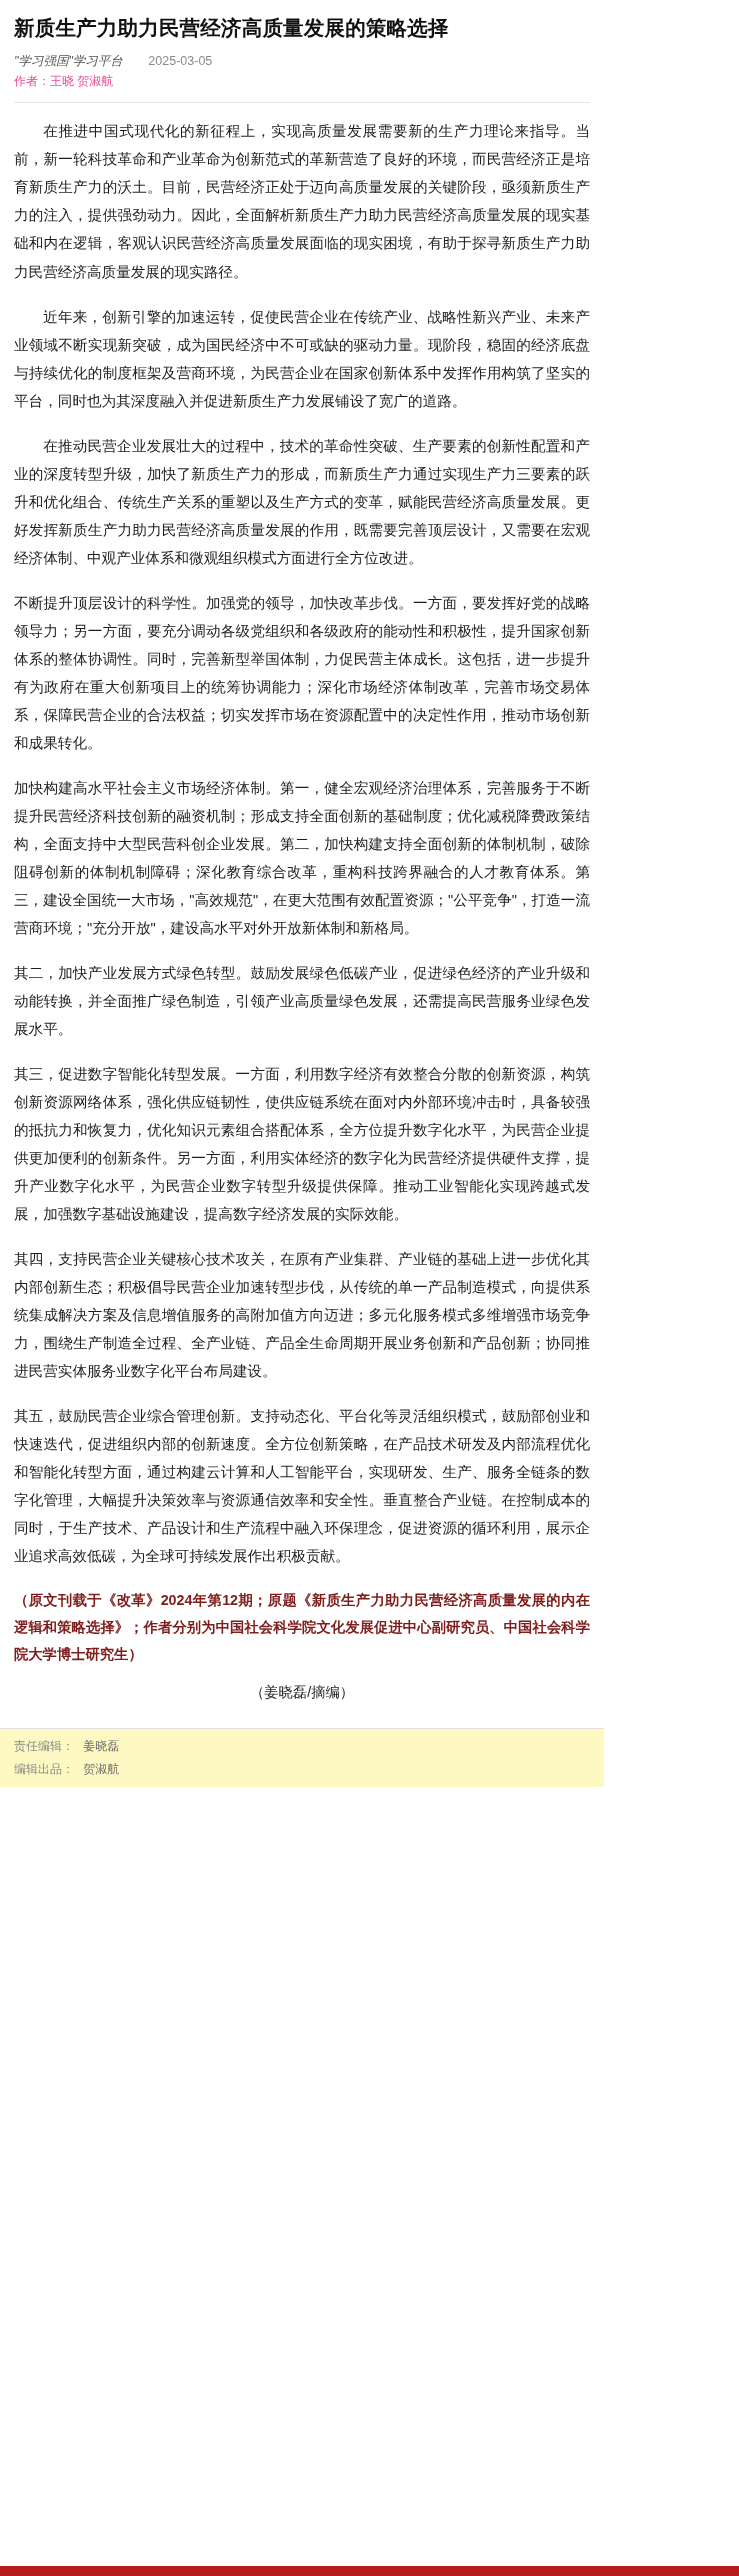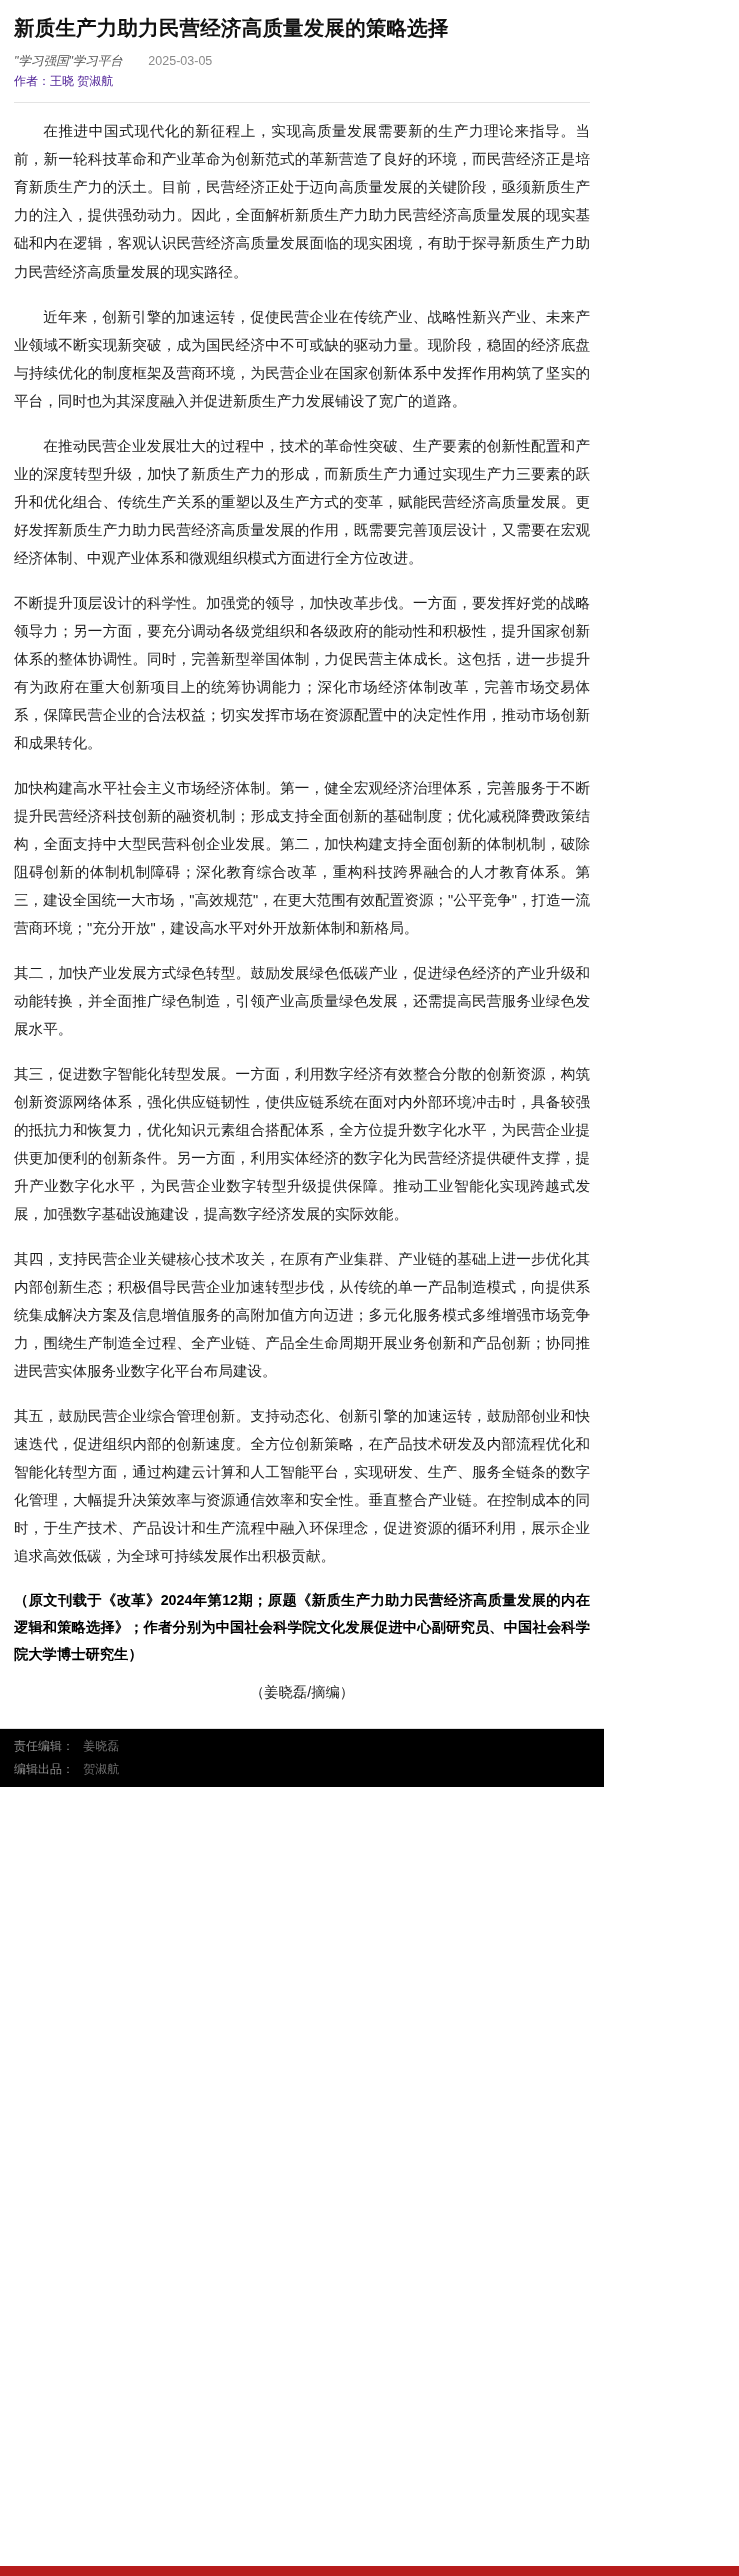--- a/index.html
+++ b/index.html
@@ -43,21 +43,21 @@
     color: #555;
     font-style: italic;
   }
   .meta-date {
     color: #8a8a8a;
     margin-left: 22px;
     font-style: normal;
   }
   .meta-author {
     font-size: 12px;
-    color: #4c1d95;
+    color: #ec4899;
     margin: 0 0 12px 0;
   }
   .divider {
     height: 1px;
     background: #e3e3e3;
     margin: 6px 14px 0 14px;
   }
   .body-wrap {
     padding: 14px 14px 0 14px;
   }
@@ -71,34 +71,34 @@
     text-indent: 2em;
   }
   p.para.no-indent {
     text-indent: 0;
     margin-top: 13px;
   }
   p.note {
     font-size: 14.3px;
     line-height: 1.9;
     font-weight: bold;
-    color: #000000;
+    color: #7f1d1d;
     margin: 10px 0 14px 0;
     text-align: justify;
     text-indent: 0;
   }
   p.signature {
     font-size: 14.3px;
     color: #1d1d1d;
     text-align: center;
     margin: 6px 0 0 0;
   }
   .footer {
     margin-top: 26px;
-    background: #000000;
+    background: #fef9c3;
     border-top: 1px solid #e0e0e0;
     padding: 9px 14px;
     display: flex;
     flex-direction: column;
     gap: 7px;
   }
   .footer-row {
     font-size: 12px;
     color: #7b7b7b;
     line-height: 1.4;
@@ -137,21 +137,21 @@
 
   <div class="body-wrap">
     <p class="para">在推进中国式现代化的新征程上，实现高质量发展需要新的生产力理论来指导。当前，新一轮科技革命和产业革命为创新范式的革新营造了良好的环境，而民营经济正是培育新质生产力的沃土。目前，民营经济正处于迈向高质量发展的关键阶段，亟须新质生产力的注入，提供强劲动力。因此，全面解析新质生产力助力民营经济高质量发展的现实基础和内在逻辑，客观认识民营经济高质量发展面临的现实困境，有助于探寻新质生产力助力民营经济高质量发展的现实路径。</p>
     <p class="para">近年来，创新引擎的加速运转，促使民营企业在传统产业、战略性新兴产业、未来产业领域不断实现新突破，成为国民经济中不可或缺的驱动力量。现阶段，稳固的经济底盘与持续优化的制度框架及营商环境，为民营企业在国家创新体系中发挥作用构筑了坚实的平台，同时也为其深度融入并促进新质生产力发展铺设了宽广的道路。</p>
     <p class="para">在推动民营企业发展壮大的过程中，技术的革命性突破、生产要素的创新性配置和产业的深度转型升级，加快了新质生产力的形成，而新质生产力通过实现生产力三要素的跃升和优化组合、传统生产关系的重塑以及生产方式的变革，赋能民营经济高质量发展。更好发挥新质生产力助力民营经济高质量发展的作用，既需要完善顶层设计，又需要在宏观经济体制、中观产业体系和微观组织模式方面进行全方位改进。</p>
     <p class="para no-indent">不断提升顶层设计的科学性。加强党的领导，加快改革步伐。一方面，要发挥好党的战略领导力；另一方面，要充分调动各级党组织和各级政府的能动性和积极性，提升国家创新体系的整体协调性。同时，完善新型举国体制，力促民营主体成长。这包括，进一步提升有为政府在重大创新项目上的统筹协调能力；深化市场经济体制改革，完善市场交易体系，保障民营企业的合法权益；切实发挥市场在资源配置中的决定性作用，推动市场创新和成果转化。</p>
     <p class="para no-indent">加快构建高水平社会主义市场经济体制。第一，健全宏观经济治理体系，完善服务于不断提升民营经济科技创新的融资机制；形成支持全面创新的基础制度；优化减税降费政策结构，全面支持中大型民营科创企业发展。第二，加快构建支持全面创新的体制机制，破除阻碍创新的体制机制障碍；深化教育综合改革，重构科技跨界融合的人才教育体系。第三，建设全国统一大市场，"高效规范"，在更大范围有效配置资源；"公平竞争"，打造一流营商环境；"充分开放"，建设高水平对外开放新体制和新格局。</p>
     <p class="para no-indent">其二，加快产业发展方式绿色转型。鼓励发展绿色低碳产业，促进绿色经济的产业升级和动能转换，并全面推广绿色制造，引领产业高质量绿色发展，还需提高民营服务业绿色发展水平。</p>
     <p class="para no-indent">其三，促进数字智能化转型发展。一方面，利用数字经济有效整合分散的创新资源，构筑创新资源网络体系，强化供应链韧性，使供应链系统在面对内外部环境冲击时，具备较强的抵抗力和恢复力，优化知识元素组合搭配体系，全方位提升数字化水平，为民营企业提供更加便利的创新条件。另一方面，利用实体经济的数字化为民营经济提供硬件支撑，提升产业数字化水平，为民营企业数字转型升级提供保障。推动工业智能化实现跨越式发展，加强数字基础设施建设，提高数字经济发展的实际效能。</p>
     <p class="para no-indent">其四，支持民营企业关键核心技术攻关，在原有产业集群、产业链的基础上进一步优化其内部创新生态；积极倡导民营企业加速转型步伐，从传统的单一产品制造模式，向提供系统集成解决方案及信息增值服务的高附加值方向迈进；多元化服务模式多维增强市场竞争力，围绕生产制造全过程、全产业链、产品全生命周期开展业务创新和产品创新；协同推进民营实体服务业数字化平台布局建设。</p>
-    <p class="para no-indent">其五，鼓励民营企业综合管理创新。支持动态化、创新引擎的加速运转，鼓励部创业和快速迭代，促进组织内部的创新速度。全方位创新策略，在产品技术研发及内部流程优化和智能化转型方面，通过构建云计算和人工智能平台，实现研发、生产、服务全链条的数字化管理，大幅提升决策效率与资源通信效率和安全性。垂直整合产业链。在控制成本的同时，于生产技术、产品设计和生产流程中融入环保理念，促进资源的循环利用，展示企业追求高效低碳，为全球可持续发展作出积极贡献。</p>
+    <p class="para no-indent">其五，鼓励民营企业综合管理创新。支持动态化、平台化等灵活组织模式，鼓励部创业和快速迭代，促进组织内部的创新速度。全方位创新策略，在产品技术研发及内部流程优化和智能化转型方面，通过构建云计算和人工智能平台，实现研发、生产、服务全链条的数字化管理，大幅提升决策效率与资源通信效率和安全性。垂直整合产业链。在控制成本的同时，于生产技术、产品设计和生产流程中融入环保理念，促进资源的循环利用，展示企业追求高效低碳，为全球可持续发展作出积极贡献。</p>
 
     <p class="note">（原文刊载于《改革》2024年第12期；原题《新质生产力助力民营经济高质量发展的内在逻辑和策略选择》；作者分别为中国社会科学院文化发展促进中心副研究员、中国社会科学院大学博士研究生）</p>
     <p class="signature">（姜晓磊/摘编）</p>
   </div>
 
   <div class="footer">
     <div class="footer-row">
       <span class="footer-label">责任编辑：</span>
       <span class="footer-value">姜晓磊</span>
     </div>

